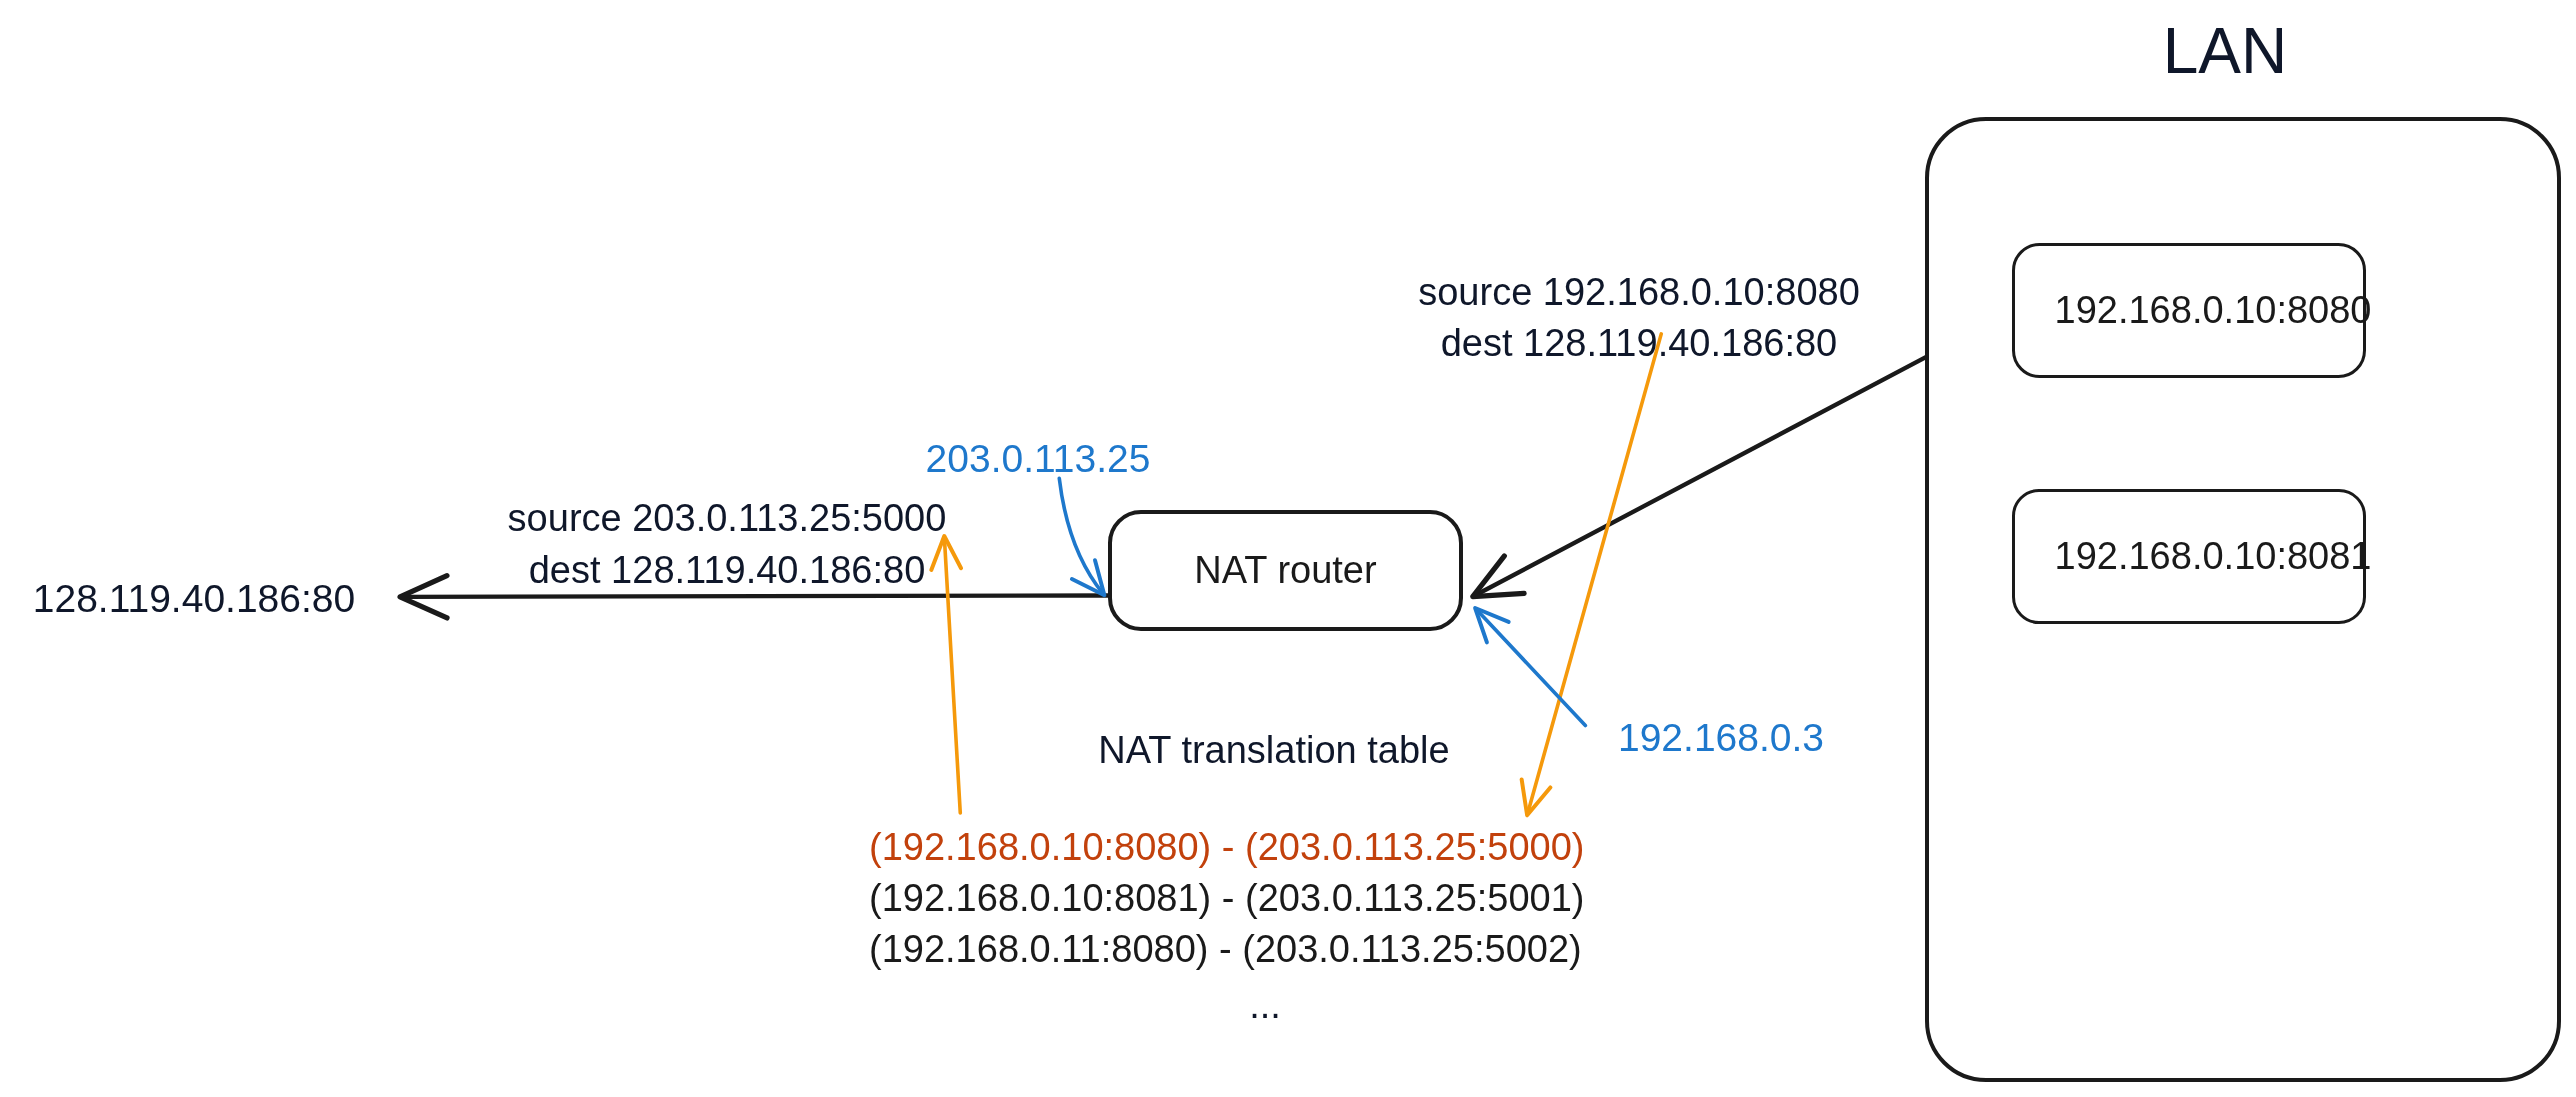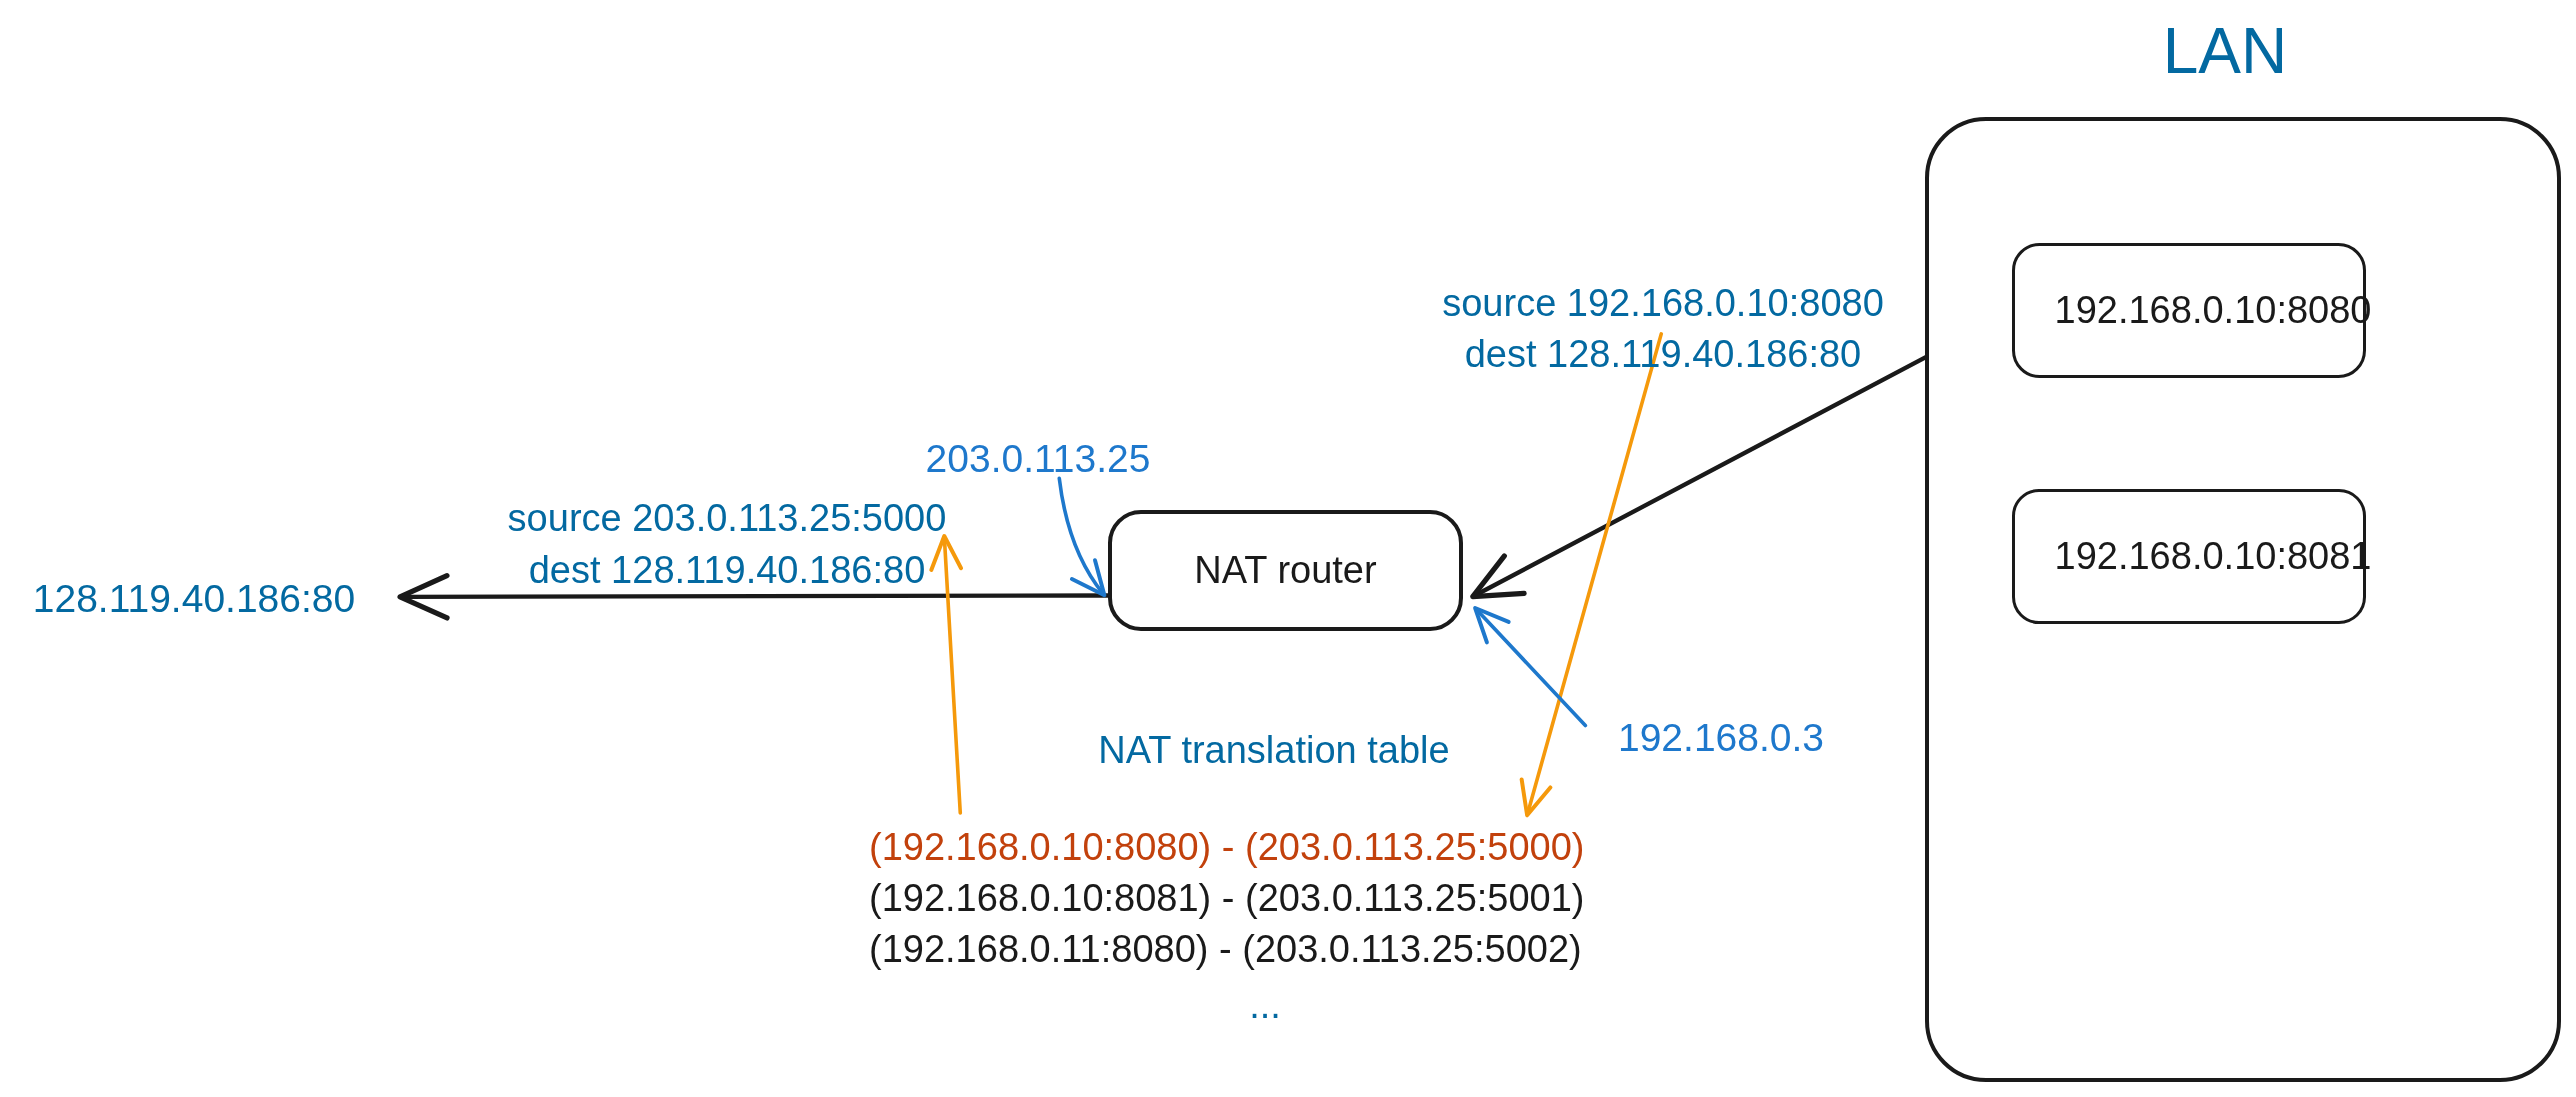--- a/index.html
+++ b/index.html
@@ -11,21 +11,21 @@
     color:#1a1a1a;
     overflow:hidden;
   }
   .arrows { position:absolute; left:0; top:0; width:2576px; height:1097px; }
 
   .txt {
     position:absolute;
     transform:translate(-50%,-50%);
     white-space:nowrap;
     font-size:38px;
-    color:#0369a1;
+    color:#0f172a;
     text-align:center;
     line-height:51px;
   }
   .blue  { color:#1E78CC; }
   .orange{ color:#c2410c; }
 
   .box {
     position:absolute;
     box-sizing:border-box;
     border:4.3px solid #1a1a1a;
@@ -47,21 +47,21 @@
 
   .router-box {
     left:1108px; top:510px; width:355px; height:121px;
     display:flex; align-items:center; justify-content:center;
     font-size:38px;
   }
 
   .lan-title        { left:2225px; top:51px;  font-size:64px; }
   .internet-host    { left:194px;  top:598px; font-size:39px; }
   .outbound-packet  { left:727px; top:544px; line-height:52px; }
-  .inbound-packet   { left:1639px; top:329px;margin-left:24px; }
+  .inbound-packet   { left:1639px; top:318px; }
   .wan-ip           { left:1038px; top:430px; font-size:39px;margin-top:28px; }
   .lan-ip           { left:1721px; top:737px; font-size:39px; }
   .table-title      { left:1274px; top:750px; }
   .table-rows       {
     position:absolute; left:869px; top:822px;
     font-size:38px; line-height:51px; white-space:nowrap;
   }
   .table-ellipsis   { left:1265px; top:1005px; }
 </style>
 </head>

